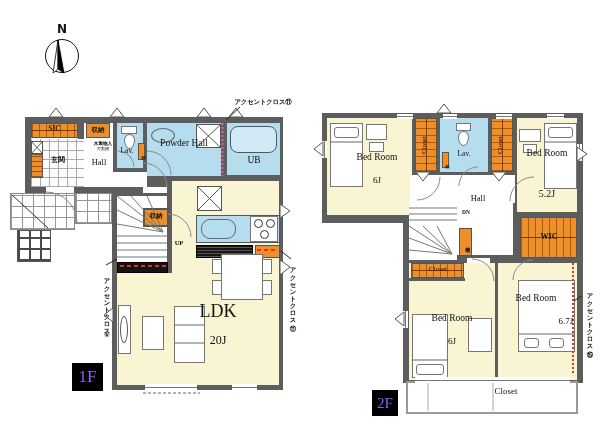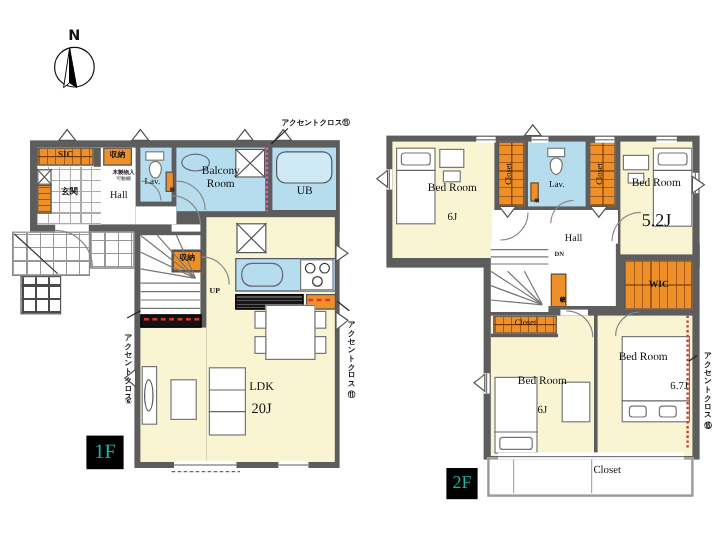--- a/index.html
+++ b/index.html
@@ -29,21 +29,21 @@
   .furn{background:#fff;border:1px solid #767676}
   .counterblk{background-color:#161616;
     background-image:repeating-linear-gradient(0deg,rgba(255,255,255,.28) 0 1px,transparent 1px 3px);border:1px solid #000}
   .winh{background-color:#fff;background-image:linear-gradient(#777,#777);
     background-size:100% 1px;background-position:0 50%;background-repeat:no-repeat}
   .winv{background-color:#fff;background-image:linear-gradient(#777,#777);
     background-size:1px 100%;background-position:50% 0;background-repeat:no-repeat}
   .lbl{position:absolute;line-height:1.12;text-align:center}
   .vtext{writing-mode:vertical-rl;text-orientation:upright}
   .rot90{transform:rotate(-90deg);transform-origin:center center}
-  .badge{background:#000;color:#14b8a6;display:flex;align-items:center;justify-content:center;font-size:17px}
+  .badge{background:#000;color:#8b5cf6;display:flex;align-items:center;justify-content:center;font-size:17px}
   .accent{font-weight:bold;font-size:6.4px;font-family:"DejaVu Sans",sans-serif;letter-spacing:-.2px}
   svg{position:absolute;left:0;top:0;pointer-events:none}
 </style>
 </head>
 <body>
 
 <div id="canvas">
 
   <div class="lbl" style="left:54px;top:23px;width:16px;font-size:12px;font-weight:bold;font-family:'DejaVu Sans',sans-serif">N</div>
   <div class="abs" style="left:45px;top:39px;width:34px;height:34px;border:1.6px solid #111;border-radius:50%"></div>
@@ -217,41 +217,41 @@
   </svg>
 
   <div class="lbl" style="left:32px;top:125px;width:45px;font-size:7.5px;font-weight:bold;color:#3a2000">SIC</div>
   <div class="lbl" style="left:86px;top:126px;width:24px;font-size:6.5px;font-weight:bold">収納</div>
   <div class="lbl" style="left:44px;top:157px;width:28px;font-size:7px;font-weight:bold">玄関</div>
   <div class="lbl" style="left:85px;top:158px;width:28px;font-size:8.5px">Hall</div>
   <div class="lbl" style="left:90px;top:141px;width:26px;font-size:4.6px;font-weight:bold">木製物入</div>
   <div class="lbl" style="left:93px;top:147px;width:20px;font-size:4px">可動棚</div>
   <div class="lbl" style="left:116px;top:147px;width:22px;font-size:7.5px">Lav.</div>
   <div class="lbl vtext" style="left:139px;top:144px;width:6px;height:16px;font-size:4px">収納</div>
-  <div class="lbl" style="left:160px;top:138px;width:48px;font-size:9.5px">Balcony Room</div>
+  <div class="lbl" style="left:160px;top:138px;width:48px;font-size:9.5px">Powder Hall</div>
   <div class="lbl" style="left:243px;top:155px;width:22px;font-size:9.5px">UB</div>
   <div class="lbl" style="left:144px;top:212px;width:24px;font-size:6.5px;font-weight:bold">収納</div>
   <div class="lbl" style="left:171px;top:239px;width:16px;font-size:6.5px;font-weight:bold">UP</div>
-  <div class="lbl" style="left:196px;top:317px;width:44px;font-size:10px">LDK</div>
+  <div class="lbl" style="left:196px;top:301px;width:44px;font-size:18px">LDK</div>
   <div class="lbl" style="left:196px;top:334px;width:44px;font-size:12px">20J</div>
   <div class="lbl accent" style="left:232px;top:99px;width:62px">アクセントクロス⑪</div>
   <div class="lbl accent vtext" style="left:99px;top:264px;width:11px;height:84px">アクセントクロス⑥</div>
   <div class="lbl accent vtext" style="left:285px;top:252px;width:11px;height:84px">アクセントクロス⑪</div>
   <div class="abs badge" style="left:72px;top:363px;width:31px;height:28px">
     <span>1F</span>
   </div>
 
   <div class="lbl" style="left:354px;top:152px;width:46px;font-size:9.5px">Bed Room</div>
   <div class="lbl" style="left:354px;top:175px;width:46px;font-size:9px">6J</div>
   <div class="lbl rot90" style="left:399px;top:140px;width:54px;height:10px;font-size:7px">Closet</div>
   <div class="lbl" style="left:452px;top:150px;width:24px;font-size:7.5px">Lav.</div>
   <div class="lbl vtext" style="left:443px;top:153px;width:6px;height:16px;font-size:4px">収納</div>
   <div class="lbl rot90" style="left:475px;top:140px;width:54px;height:10px;font-size:7px">Closet</div>
   <div class="lbl" style="left:524px;top:148px;width:46px;font-size:9.5px">Bed Room</div>
-  <div class="lbl" style="left:524px;top:176px;width:46px;font-size:15px">5.2J</div>
+  <div class="lbl" style="left:524px;top:188px;width:46px;font-size:10px">5.2J</div>
   <div class="lbl" style="left:464px;top:194px;width:28px;font-size:8.5px">Hall</div>
   <div class="lbl" style="left:458px;top:209px;width:16px;font-size:5.5px;font-weight:bold">DN</div>
   <div class="lbl vtext" style="left:461px;top:232px;width:9px;height:21px;font-size:4.8px;font-weight:bold">収納</div>
   <div class="lbl" style="left:412px;top:266px;width:52px;font-size:7px">Closet</div>
   <div class="lbl" style="left:535px;top:233px;width:28px;font-size:8px;font-weight:bold">WIC</div>
   <div class="lbl" style="left:429px;top:313px;width:46px;font-size:9.5px">Bed Room</div>
   <div class="lbl" style="left:429px;top:336px;width:46px;font-size:9px">6J</div>
   <div class="lbl" style="left:511px;top:293px;width:50px;font-size:9.5px">Bed Room</div>
   <div class="lbl" style="left:541px;top:316px;width:50px;font-size:9px">6.7J</div>
   <div class="lbl" style="left:478px;top:386px;width:56px;font-size:9px">Closet</div>

